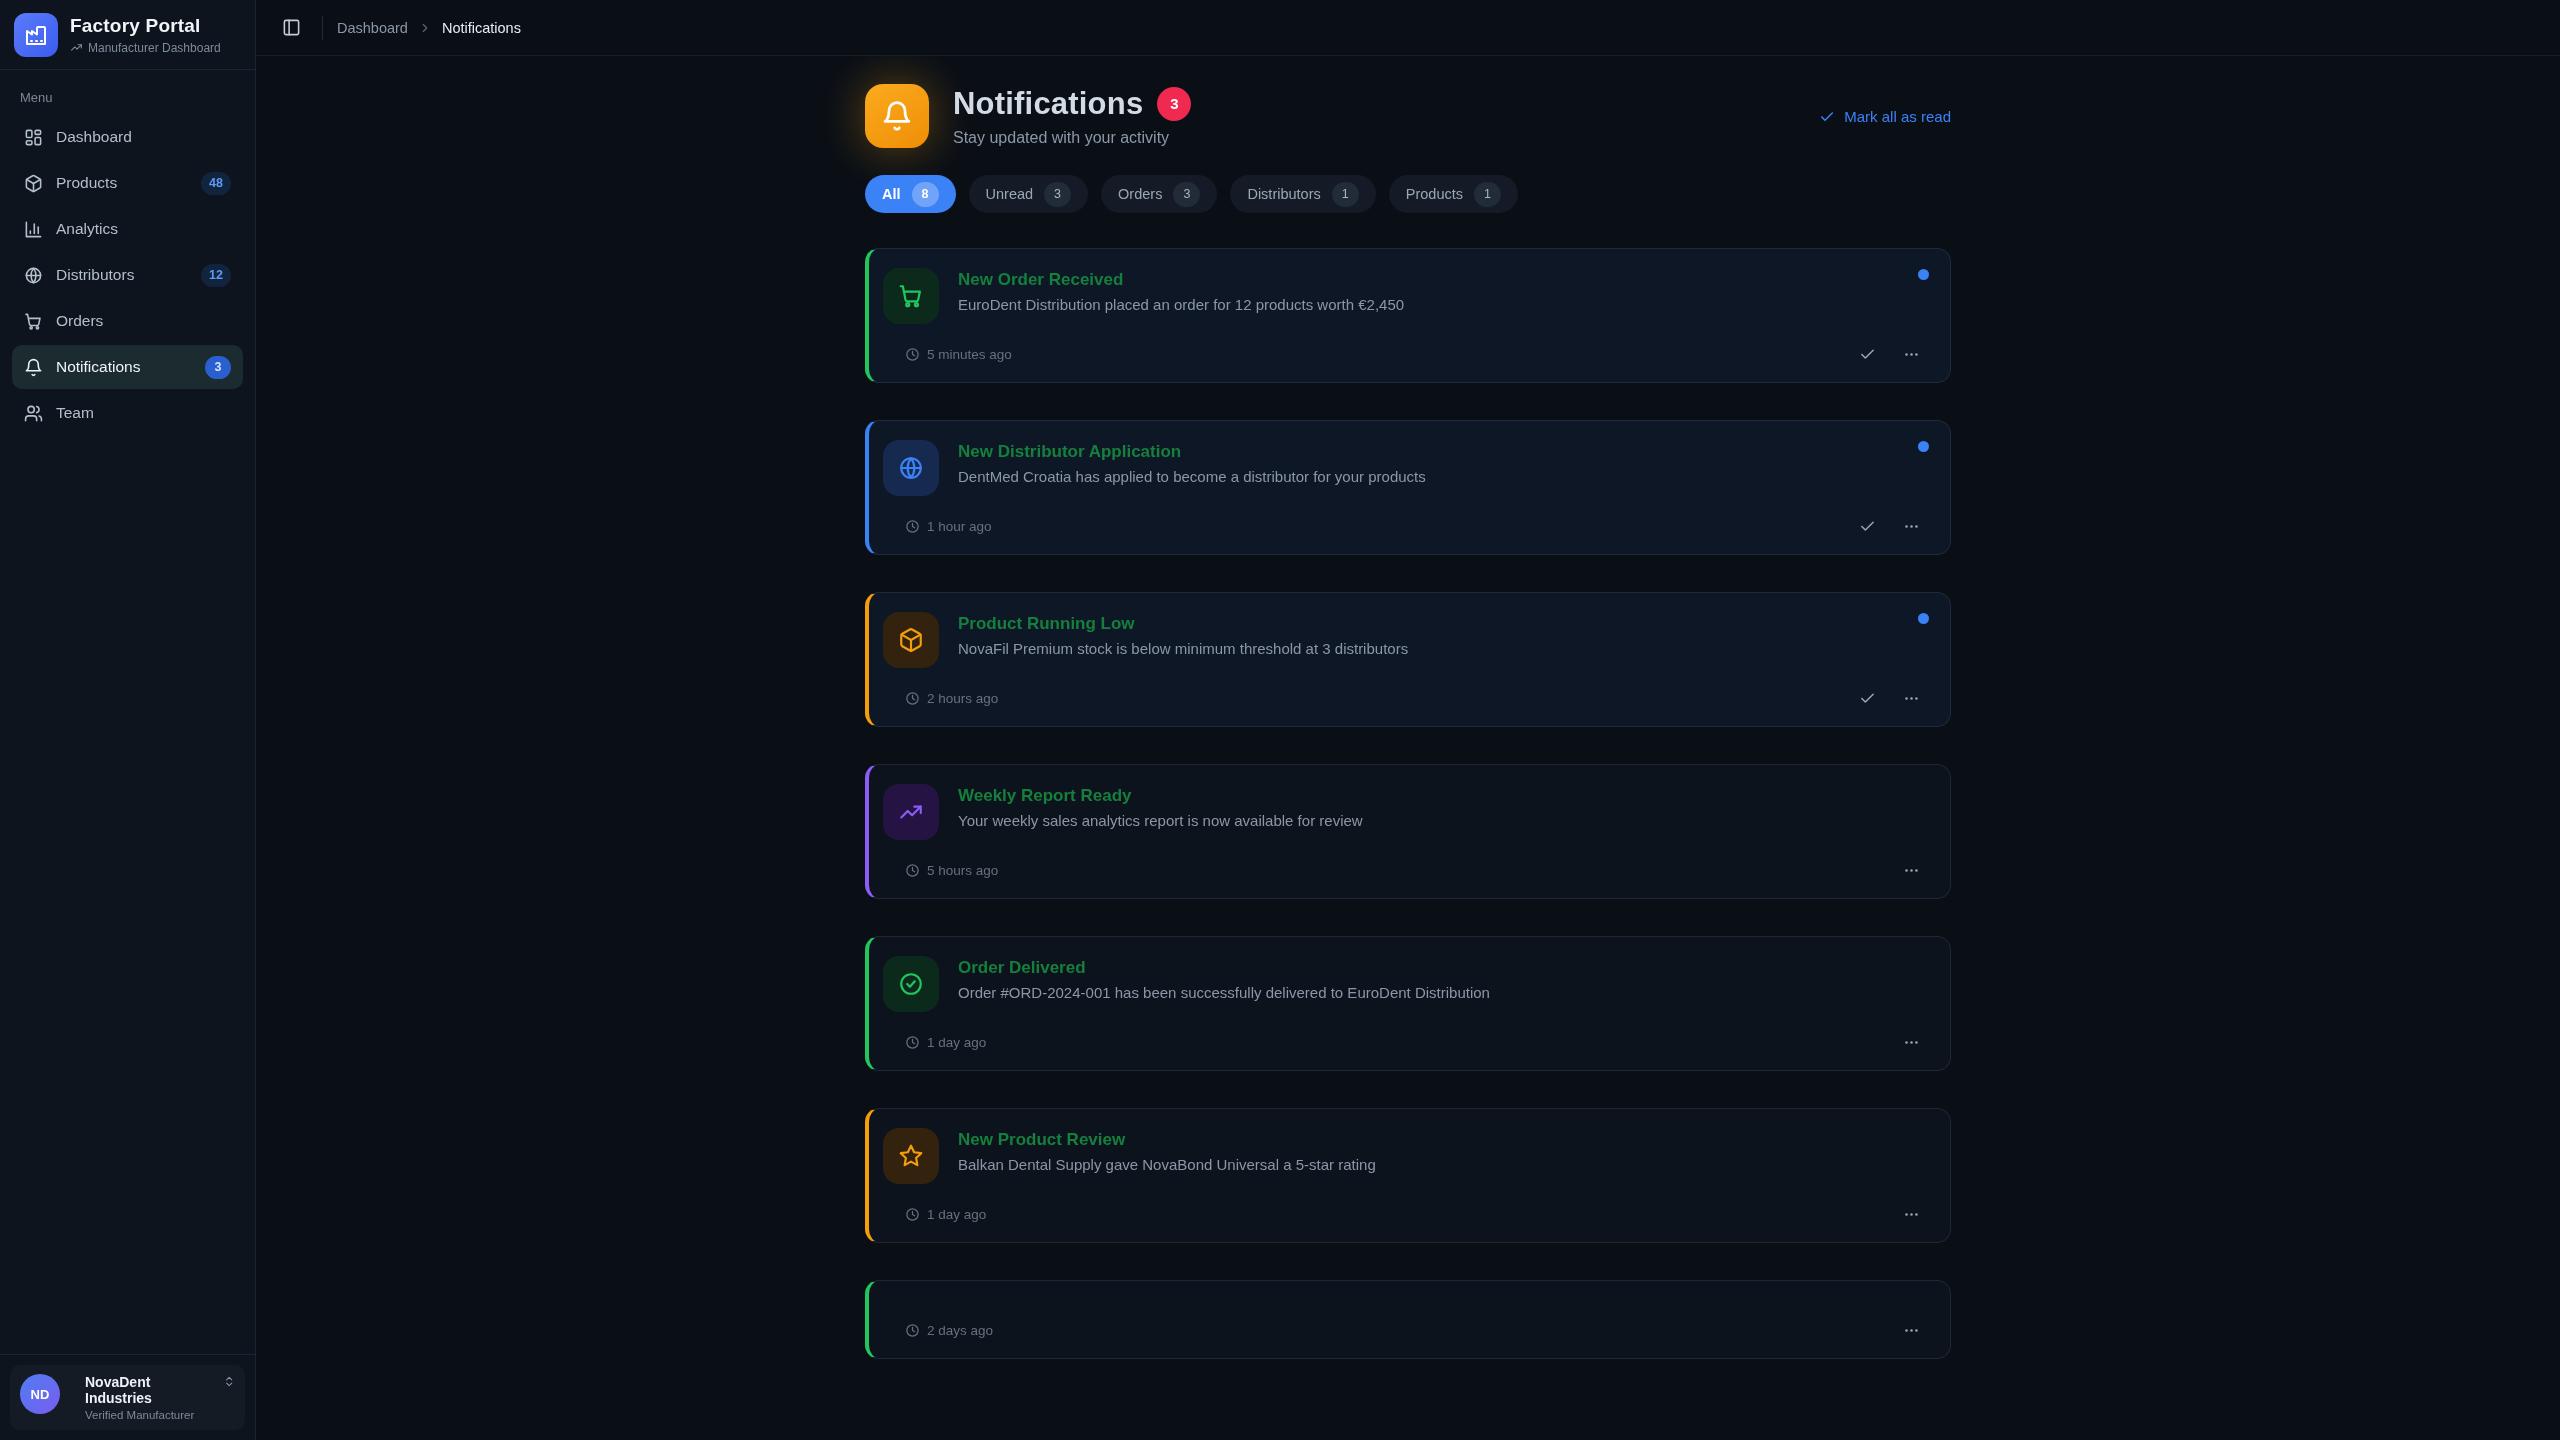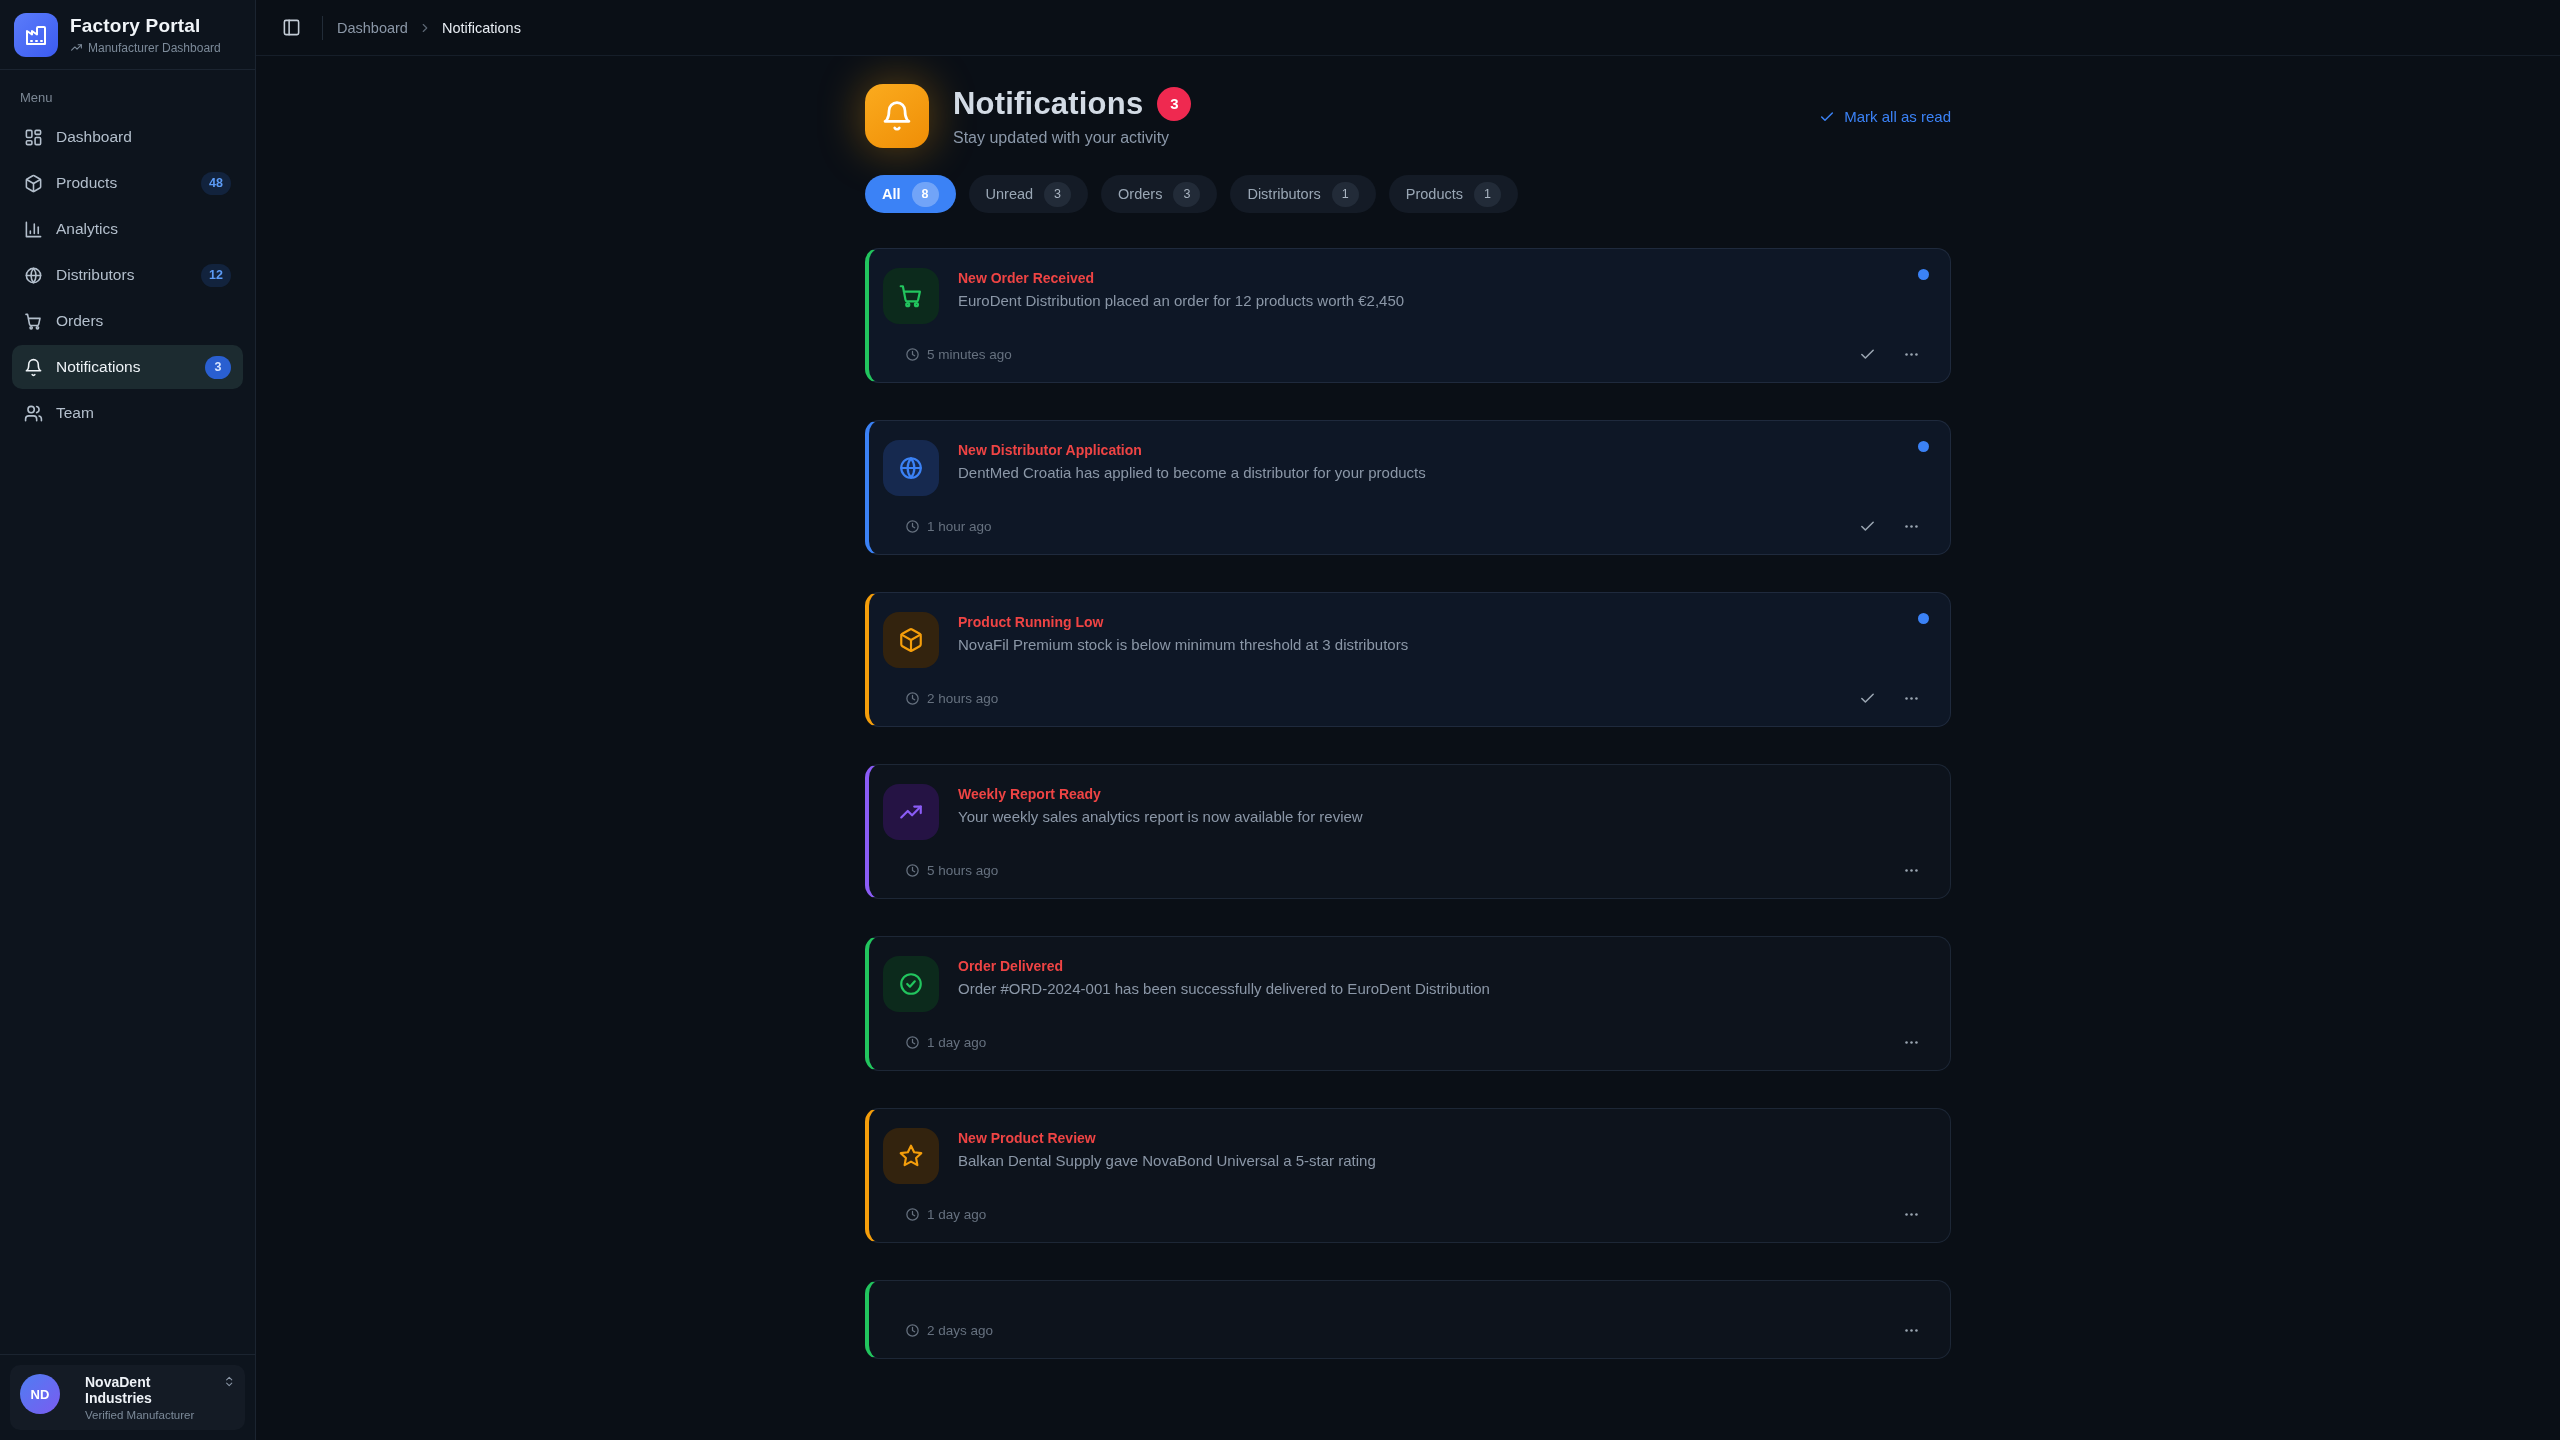--- a/index.html
+++ b/index.html
@@ -132,21 +132,21 @@
     padding: 19px 24px 15px 14px; cursor: pointer;
   }
   .card.unread { background: #0e1726; border-color: #1f2a3d; border-left-color: var(--accent); }
   .card-row { display: flex; gap: 19px; }
   .ntile {
     width: 56px; height: 56px; border-radius: 16px; flex: 0 0 56px;
     background: var(--tile-bg); color: var(--accent);
     display: flex; align-items: center; justify-content: center;
   }
   .ntile svg { width: 26px; height: 26px; }
-  .n-title { font-size: 14px; font-weight: 700; color: #ef4444; padding-top: 2px; }
+  .n-title { font-size: 17px; font-weight: 700; color: #15803d; padding-top: 2px; }
   .n-desc { font-size: 15px; color: #8b97a7; margin-top: 6px; }
   .card-foot {
     display: flex; align-items: center; margin-top: 17px; padding-left: 22px;
     color: #66717f; font-size: 13.5px;
   }
   .time { display: flex; align-items: center; gap: 7px; }
   .time svg { width: 15px; height: 15px; }
   .actions { margin-left: auto; display: flex; align-items: center; gap: 14px; }
   .act-btn {
     background: none; border: none; cursor: pointer; color: #9aa5b1;

